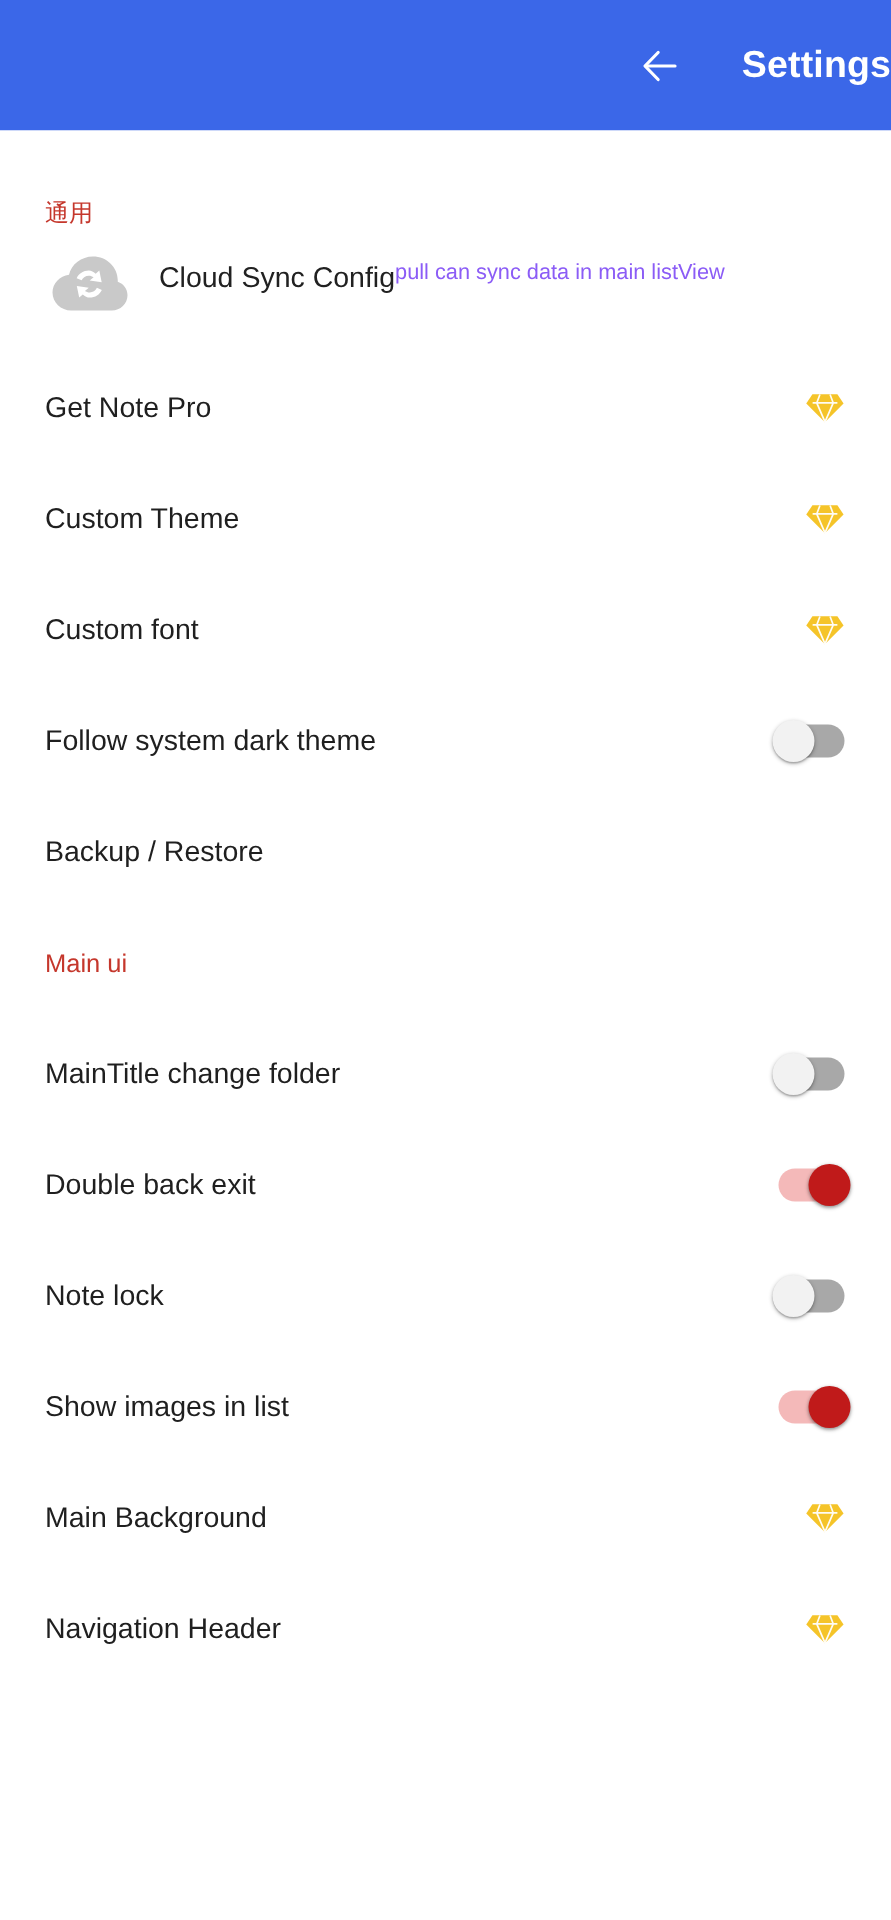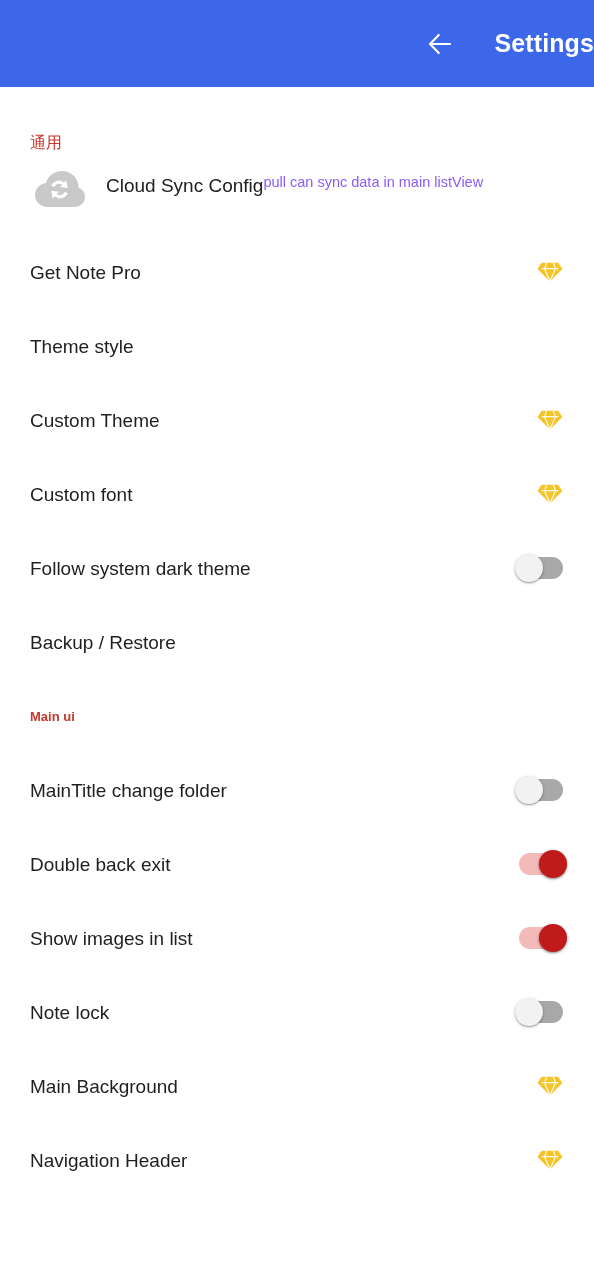--- a/index.html
+++ b/index.html
@@ -66,25 +66,25 @@
   }
   .section-header.general {
     font-weight: 400;
     padding-top: 48px;
     padding-bottom: 0;
     height: 56px;
     display: flex;
     align-items: flex-start;
   }
   .section-header.mainui {
-    font-weight: 700;
+    font-weight: 400;
     height: 74px;
     display: flex;
     align-items: center;
-    font-size: 13px;
+    font-size: 17px;
   }
 
   
   .row-cloud {
     height: 92px;
     display: flex;
     align-items: center;
     padding-left: 30px;
     padding-right: 24px;
     cursor: pointer;
@@ -222,24 +222,20 @@
       <span class="row-accessory">
         <svg class="gem-icon" viewBox="0 0 24 24">
           <path d="M4 4h16l4 6-12 12L0 10z" transform="scale(0.83) translate(2.4,1.6)" fill="#f5c429"></path>
           <g stroke="#ffffff" stroke-width="0.9" fill="none" opacity="0.95">
             <path d="M5.4 9.3h13.2M9.3 4.8 7.6 9.3l4.4 10.1M14.7 4.8l1.7 4.5-4.4 10.1"></path>
           </g>
         </svg>
       </span>
     </div>
 
-    <div class="row">
-      <span class="row-label">Theme style</span>
-      <span class="row-accessory"></span>
-    </div>
 
     <div class="row">
       <span class="row-label">Custom Theme</span>
       <span class="row-accessory">
         <svg class="gem-icon" viewBox="0 0 24 24">
           <path d="M4 4h16l4 6-12 12L0 10z" transform="scale(0.83) translate(2.4,1.6)" fill="#f5c429"></path>
           <g stroke="#ffffff" stroke-width="0.9" fill="none" opacity="0.95">
             <path d="M5.4 9.3h13.2M9.3 4.8 7.6 9.3l4.4 10.1M14.7 4.8l1.7 4.5-4.4 10.1"></path>
           </g>
         </svg>
@@ -290,33 +286,33 @@
       <span class="row-label">Double back exit</span>
       <span class="row-accessory">
         <span class="switch on">
           <span class="track"></span>
           <span class="thumb"></span>
         </span>
       </span>
     </div>
 
     <div class="row">
+      <span class="row-label">Note lock</span>
+      <span class="row-accessory">
+        <span class="switch">
+          <span class="track"></span>
+          <span class="thumb"></span>
+        </span>
+      </span>
+    </div>
+
+    <div class="row">
       <span class="row-label">Show images in list</span>
       <span class="row-accessory">
         <span class="switch on">
-          <span class="track"></span>
-          <span class="thumb"></span>
-        </span>
-      </span>
-    </div>
-
-    <div class="row">
-      <span class="row-label">Note lock</span>
-      <span class="row-accessory">
-        <span class="switch">
           <span class="track"></span>
           <span class="thumb"></span>
         </span>
       </span>
     </div>
 
     <div class="row">
       <span class="row-label">Main Background</span>
       <span class="row-accessory">
         <svg class="gem-icon" viewBox="0 0 24 24">

